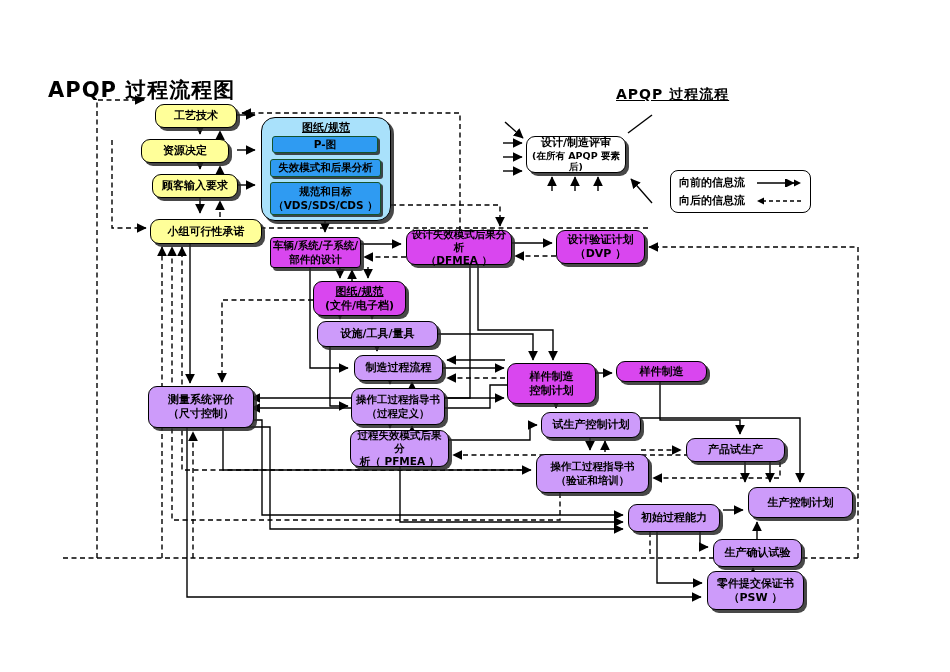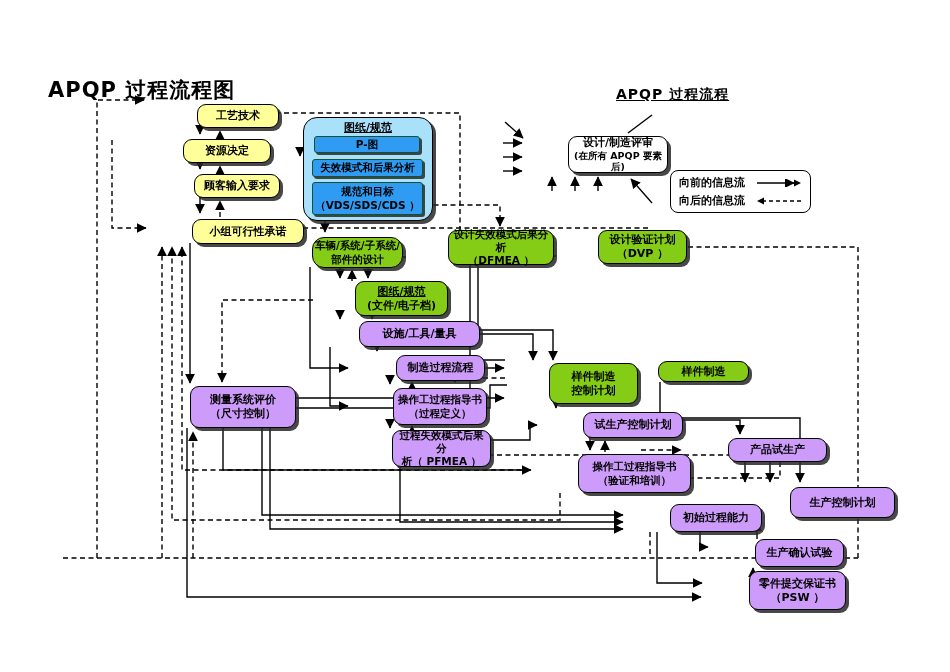--- a/index.html
+++ b/index.html
@@ -7,27 +7,27 @@
     position:relative;width:950px;height:672px;background:#ffffff;overflow:hidden;
     font-family:"DejaVu Sans","Liberation Sans",sans-serif;color:#000;
   }
   .title-left{position:absolute;left:48px;top:76px;font-size:21px;font-weight:600;letter-spacing:1px;}
   .title-right{position:absolute;left:616px;top:86px;font-size:14px;font-weight:700;text-decoration:underline;letter-spacing:1px;}
   svg.wires{position:absolute;left:0;top:0;z-index:1;}
   .node{
     position:absolute;z-index:2;border:1.5px solid #000;border-radius:9px;
     display:flex;flex-direction:column;align-items:center;justify-content:center;
     text-align:center;font-size:11px;font-weight:700;line-height:1.25;
-    box-shadow:3px 3px 0 rgba(40,40,40,.85);background:#fff;padding:1px 2px;box-sizing:border-box;margin-left:42px;
+    box-shadow:3px 3px 0 rgba(40,40,40,.85);background:#fff;padding:1px 2px;box-sizing:border-box;
   }
   .yellow{background:#ffff99;}
-  .cyan{background:#84cc16;}
+  .cyan{background:#d946ef;}
   .purple{background:#cd9bfa;}
   .whitebox{background:#ffffff;}
-  .rect{border-radius:12px;}
+  .rect{border-radius:4px;}
   .container-blue{background:#a9e1fb;border-radius:14px;justify-content:flex-start;padding-top:3px;}
   .inner-blue{position:absolute;background:#2f9bf2;border:1px solid #14532d;border-radius:3px;
     box-shadow:2px 2px 0 rgba(40,40,40,.85);display:flex;flex-direction:column;align-items:center;
     justify-content:center;font-size:10.5px;font-weight:700;line-height:1.25;box-sizing:border-box;z-index:3;}
   .u{text-decoration:underline;}
   .small{font-size:9.5px;}
   .legend{
     position:absolute;z-index:2;border:1.2px solid #000;border-radius:8px;background:#fff;
     font-size:11px;font-weight:700;display:flex;flex-direction:column;justify-content:center;
     gap:3px;padding:7px 8px;box-sizing:border-box;

